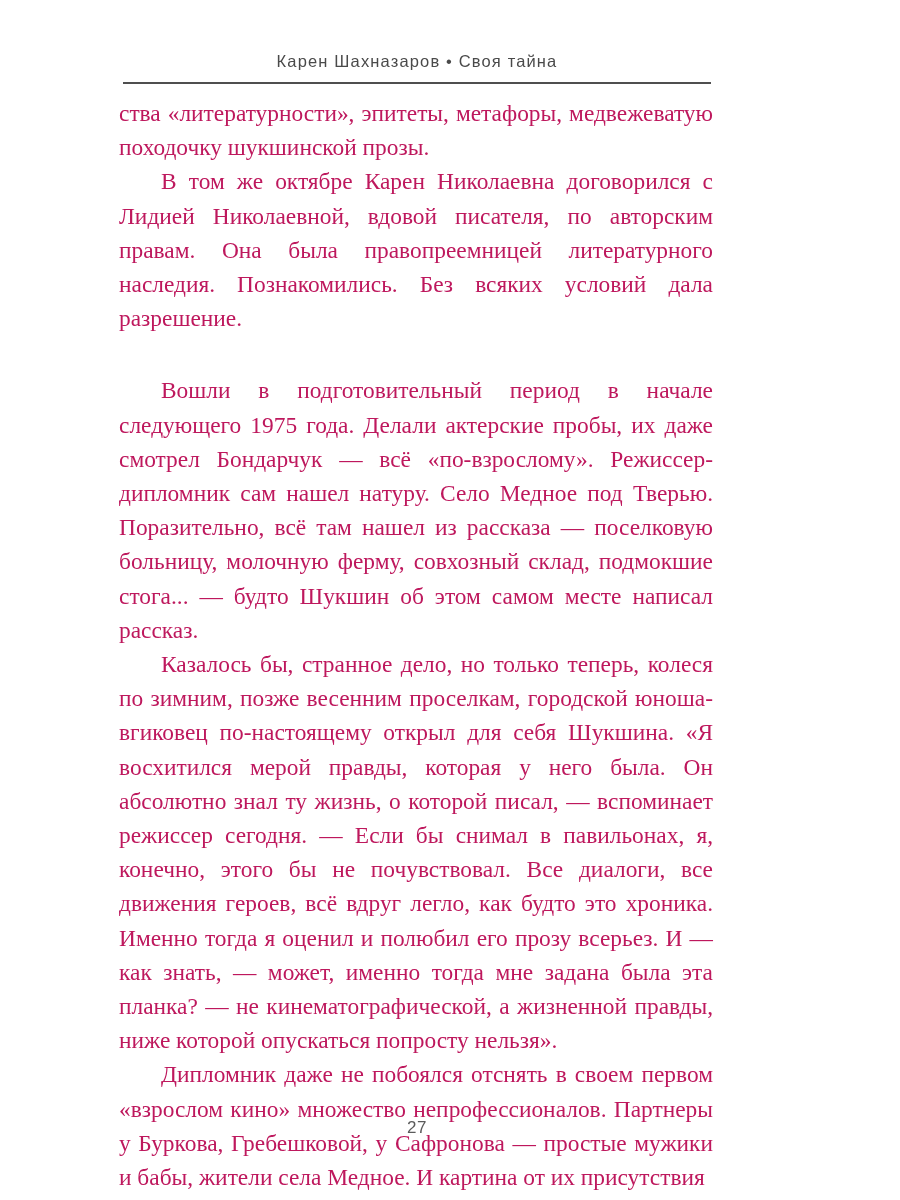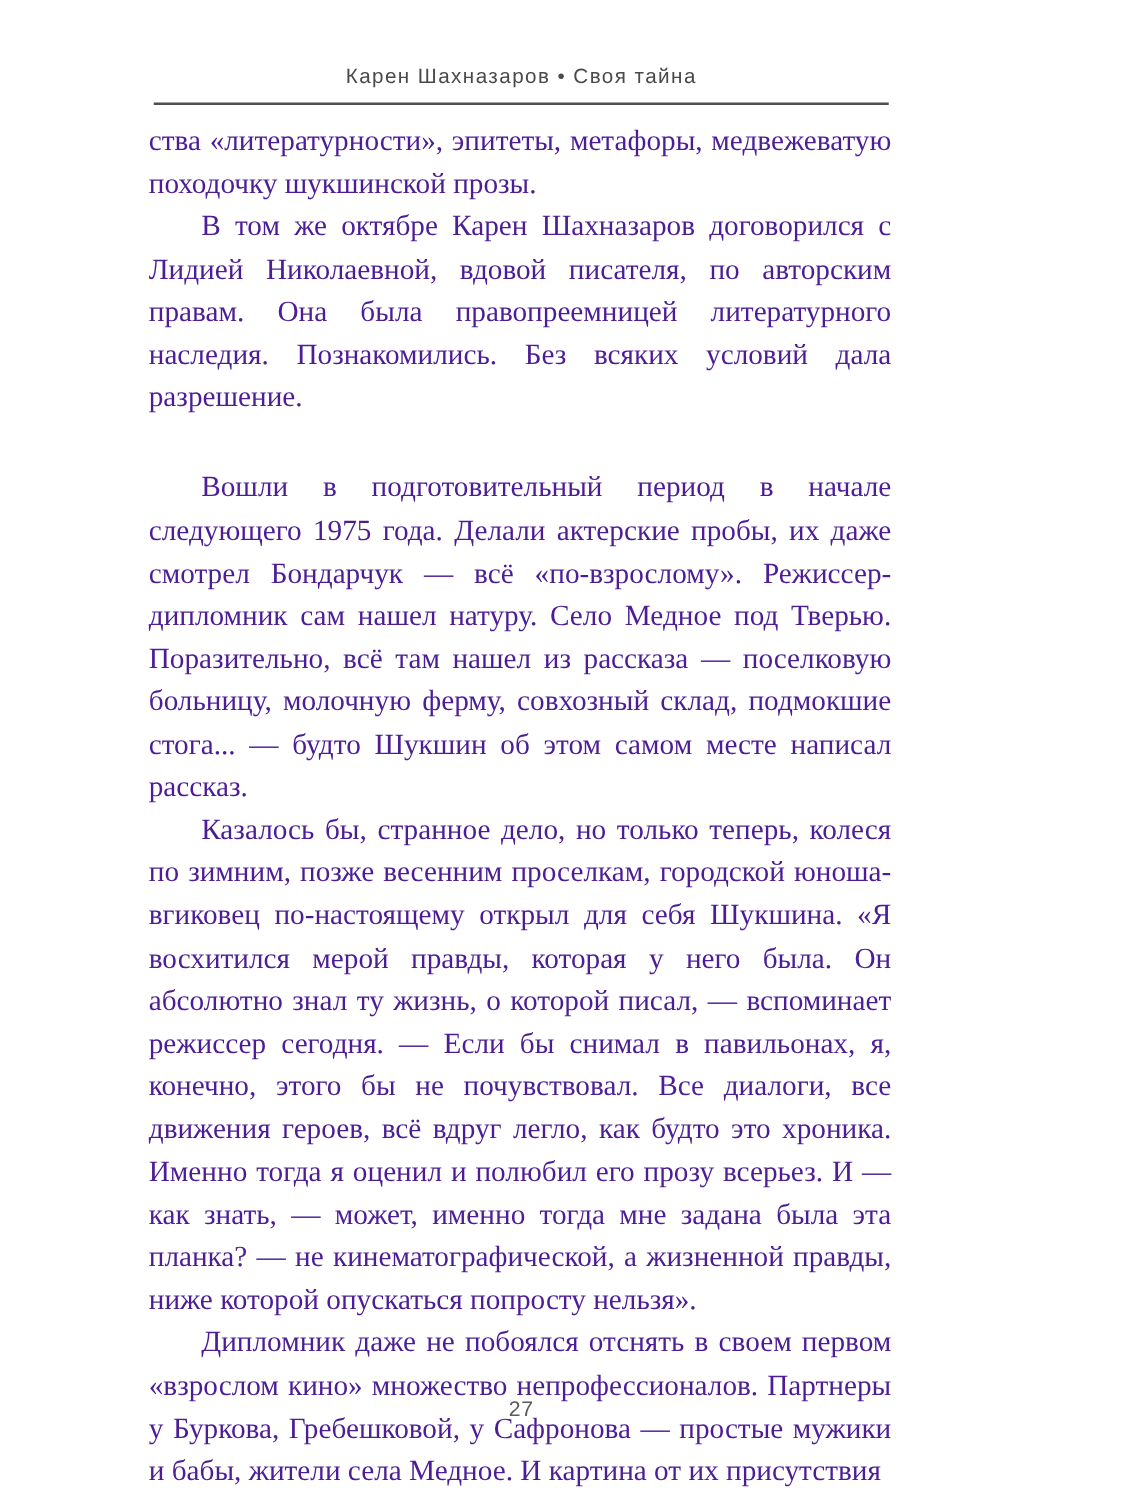--- a/index.html
+++ b/index.html
@@ -48,21 +48,21 @@
     left: 98px;
     top: 96px;
     width: 594px;
   }
 
   .para {
     margin: 0;
     font-family: "Liberation Serif", "DejaVu Serif", serif;
     font-size: 23.4px;
     line-height: 34.2px;
-    color: #4c1d95;
+    color: #be185d;
     text-align: justify;
     text-align-last: left;
     text-indent: 42px;
     hyphens: none;
     -webkit-hyphens: none;
   }
 
   .para.no-indent {
     text-indent: 0;
   }
@@ -92,21 +92,21 @@
 <div class="page">
 
   <div class="running-head">Карен Шахназаров • Своя тайна</div>
 
   <div class="header-rule"></div>
 
   <div class="text-column">
 
     <p class="para no-indent">ства «литературности», эпитеты, метафоры, медвежеватую походочку шукшинской прозы.</p>
 
-    <p class="para">В том же октябре Карен Шахназаров договорился с Лидией Николаевной, вдовой писателя, по авторским правам. Она была правопреемницей литературного наследия. Познакомились. Без всяких условий дала разрешение.</p>
+    <p class="para">В том же октябре Карен Николаевна договорился с Лидией Николаевной, вдовой писателя, по авторским правам. Она была правопреемницей литературного наследия. Познакомились. Без всяких условий дала разрешение.</p>
 
 
     <div class="section-gap"></div>
 
     <p class="para">Вошли в подготовительный период в начале следующего 1975 года. Делали актерские пробы, их даже смотрел Бондарчук — всё «по-взрослому». Режиссер-дипломник сам нашел натуру. Село Медное под Тверью. Поразительно, всё там нашел из рассказа — поселковую больницу, молочную ферму, совхозный склад, подмокшие стога... — будто Шукшин об этом самом месте написал рассказ.</p>
 
     <p class="para">Казалось бы, странное дело, но только теперь, колеся по зимним, позже весенним проселкам, городской юноша-вгиковец по-настоящему открыл для себя Шукшина. «Я восхитился мерой правды, которая у него была. Он абсолютно знал ту жизнь, о которой писал, — вспоминает режиссер сегодня. — Если бы снимал в павильонах, я, конечно, этого бы не почувствовал. Все диалоги, все движения героев, всё вдруг легло, как будто это хроника. Именно тогда я оценил и полюбил его прозу всерьез. И — как знать, — может, именно тогда мне задана была эта планка? — не кинематографической, а жизненной правды, ниже которой опускаться попросту нельзя».</p>
 
     <p class="para">Дипломник даже не побоялся отснять в своем первом «взрослом кино» множество непрофессионалов. Партнеры у Буркова, Гребешковой, у Сафронова — простые мужики и бабы, жители села Медное. И картина от их присутствия</p>
 

